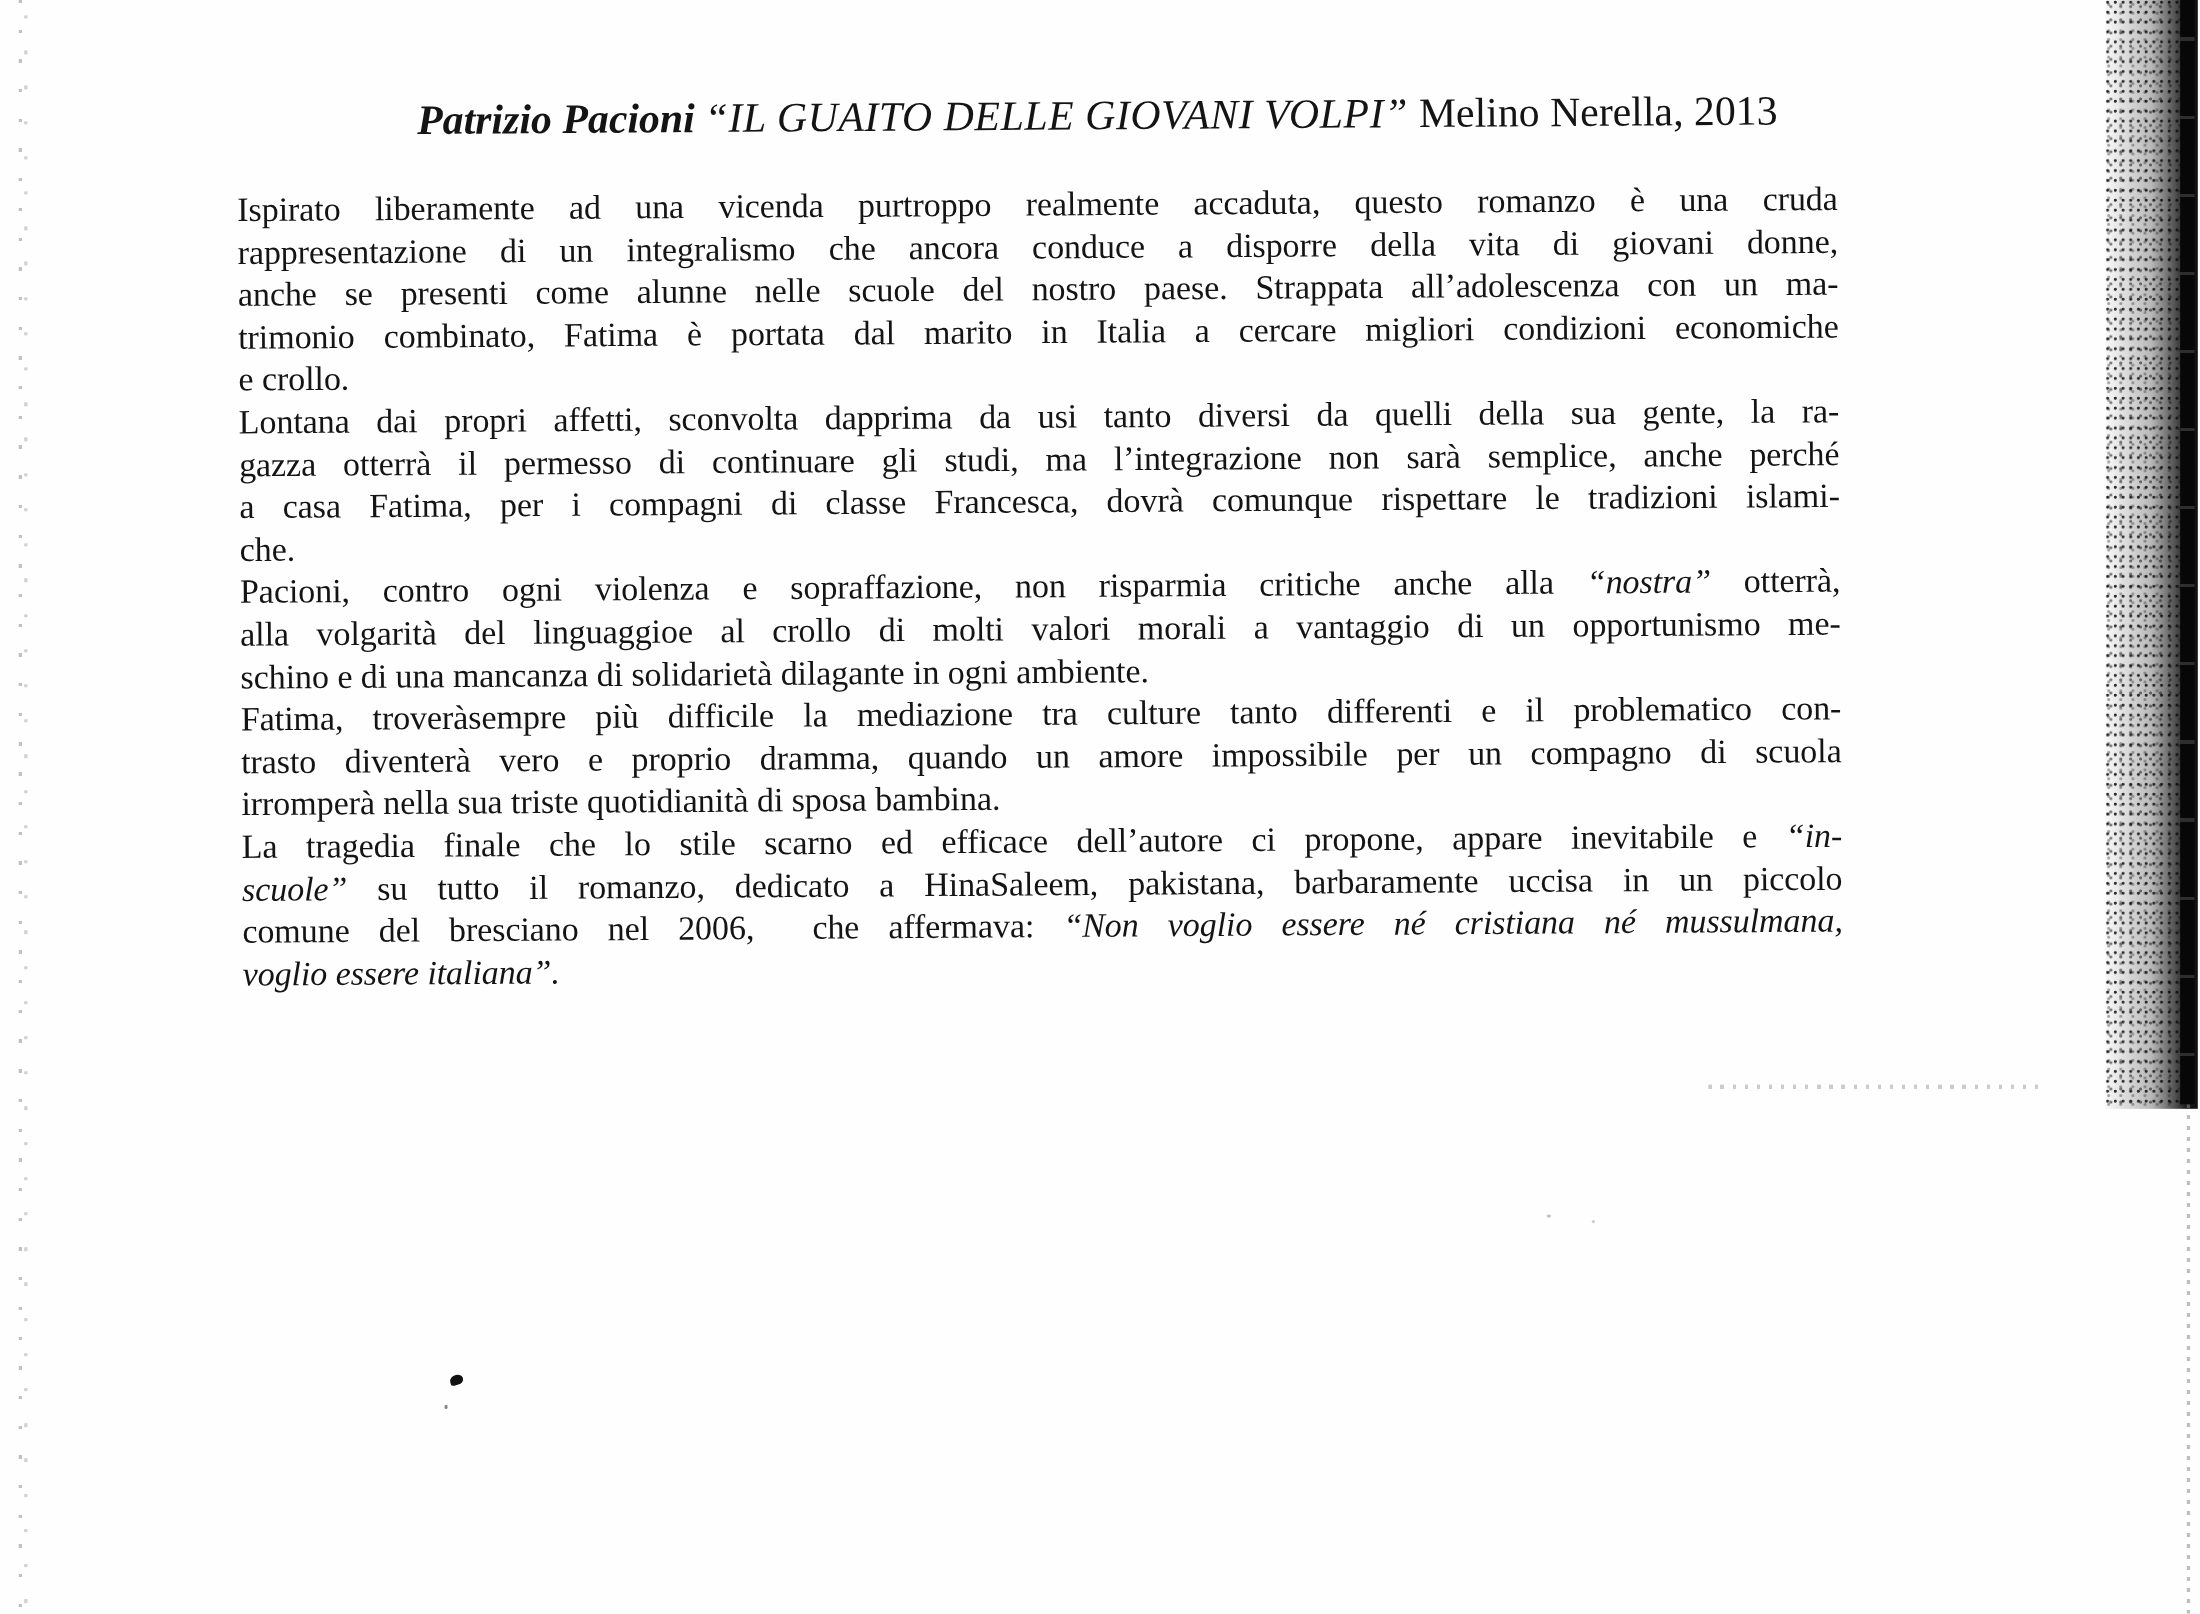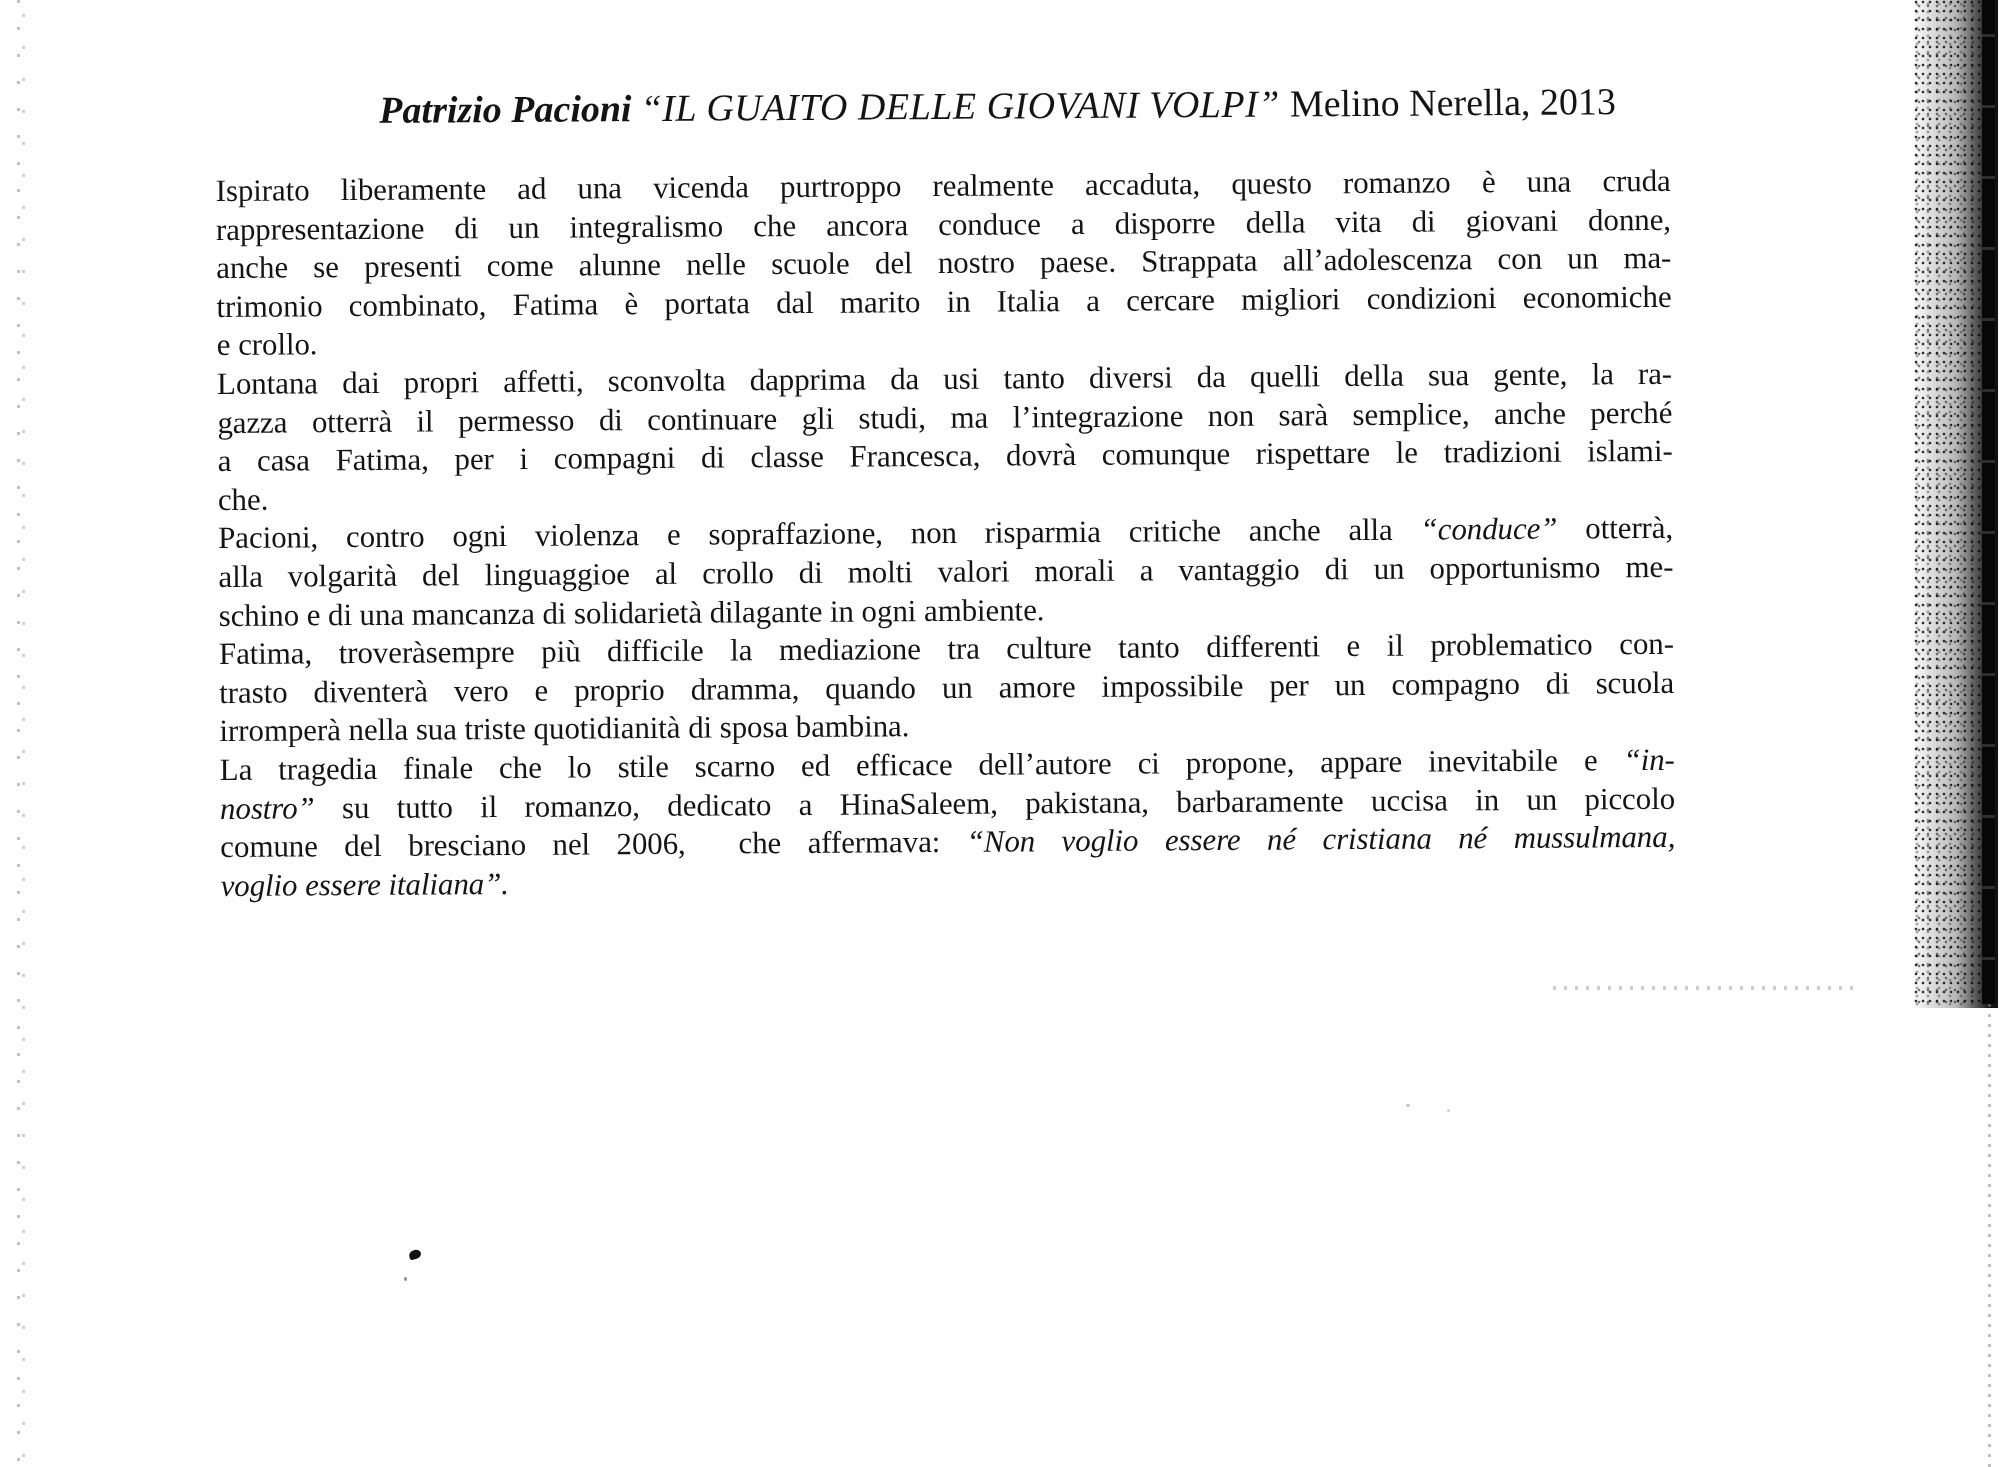--- a/index.html
+++ b/index.html
@@ -132,28 +132,28 @@
     <div class="doc-body" id="doc-body">
         <div class="line"><span>Ispirato liberamente ad una vicenda purtroppo realmente accaduta, questo romanzo è una cruda</span></div>
         <div class="line"><span>rappresentazione di un integralismo che ancora conduce a disporre della vita di giovani donne,</span></div>
         <div class="line"><span>anche se presenti come alunne nelle scuole del nostro paese. Strappata all’adolescenza con un ma-</span></div>
         <div class="line"><span>trimonio combinato, Fatima è portata dal marito in Italia a cercare migliori condizioni economiche</span></div>
         <div class="line last"><span>e crollo.</span></div>
         <div class="line"><span>Lontana dai propri affetti, sconvolta dapprima da usi tanto diversi da quelli della sua gente, la ra-</span></div>
         <div class="line"><span>gazza otterrà il permesso di continuare gli studi, ma l’integrazione non sarà semplice, anche perché</span></div>
         <div class="line"><span>a casa Fatima, per i compagni di classe Francesca, dovrà comunque rispettare le tradizioni islami-</span></div>
         <div class="line last"><span>che.</span></div>
-        <div class="line"><span>Pacioni, contro ogni violenza e sopraffazione, non risparmia critiche anche alla </span><span class="it">“conduce”</span><span> otterrà,</span></div>
+        <div class="line"><span>Pacioni, contro ogni violenza e sopraffazione, non risparmia critiche anche alla </span><span class="it">“nostra”</span><span> otterrà,</span></div>
         <div class="line"><span>alla volgarità del linguaggioe al crollo di molti valori morali a vantaggio di un opportunismo me-</span></div>
         <div class="line last"><span>schino e di una mancanza di solidarietà dilagante in ogni ambiente.</span></div>
         <div class="line"><span>Fatima, troveràsempre più difficile la mediazione tra culture tanto differenti e il problematico con-</span></div>
         <div class="line"><span>trasto diventerà vero e proprio dramma, quando un amore impossibile per un compagno di scuola</span></div>
         <div class="line last"><span>irromperà nella sua triste quotidianità di sposa bambina.</span></div>
         <div class="line"><span>La tragedia finale che lo stile scarno ed efficace dell’autore ci propone, appare inevitabile e </span><span class="it">“in-</span></div>
-        <div class="line"><span class="it">nostro”</span><span> su tutto il romanzo, dedicato a HinaSaleem, pakistana, barbaramente uccisa in un piccolo</span></div>
+        <div class="line"><span class="it">scuole”</span><span> su tutto il romanzo, dedicato a HinaSaleem, pakistana, barbaramente uccisa in un piccolo</span></div>
         <div class="line"><span>comune del bresciano nel 2006, &nbsp;che affermava: </span><span class="it">“Non voglio essere né cristiana né mussulmana,</span></div>
         <div class="line last"><span class="it">voglio essere italiana”.</span></div>
       </div>
   </div>
 
   <div class="noise-band"></div>
   <div class="edge-line"></div>
   <div class="edge-tail"></div>
   <div class="dots-row"></div>
   <div class="ink-dot"></div>

